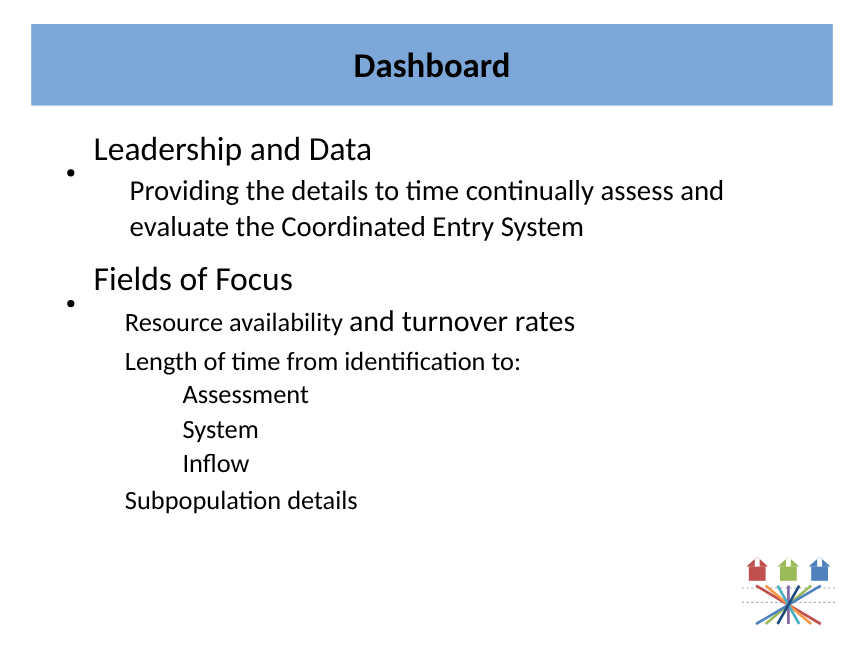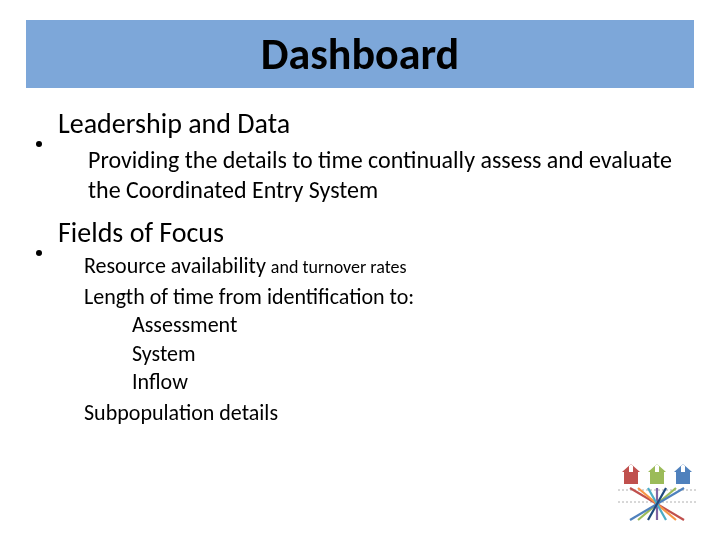--- a/index.html
+++ b/index.html
@@ -18,27 +18,27 @@
     left: 26px;
     top: 20px;
     width: 668px;
     height: 68px;
     background: #7DA7D9;
     display: flex;
     align-items: center;
     justify-content: center;
   }
   .title-text {
-    font-size: 44px;
+    font-size: 29px;
     font-weight: 700;
     color: #000;
   }
   .content {
     position: absolute;
-    left: 28px;
+    left: 48px;
     top: 100px;
     right: 30px;
   }
   .bullet-row {
     display: flex;
     align-items: baseline;
     margin-top: 6px;
   }
   .bullet-dot {
     width: 6px;
@@ -60,21 +60,21 @@
     margin-top: 4px;
     max-width: 600px;
   }
   .sub2 {
     margin-left: 56px;
     font-size: 22px;
     line-height: 1.3;
     margin-top: 2px;
   }
   .sub2 .mixed-large {
-    font-size: 18px;
+    font-size: 25px;
   }
   .sub3 {
     margin-left: 104px;
     font-size: 22px;
     line-height: 1.3;
   }
   .logo {
     position: absolute;
     right: 24px;
     bottom: 18px;

